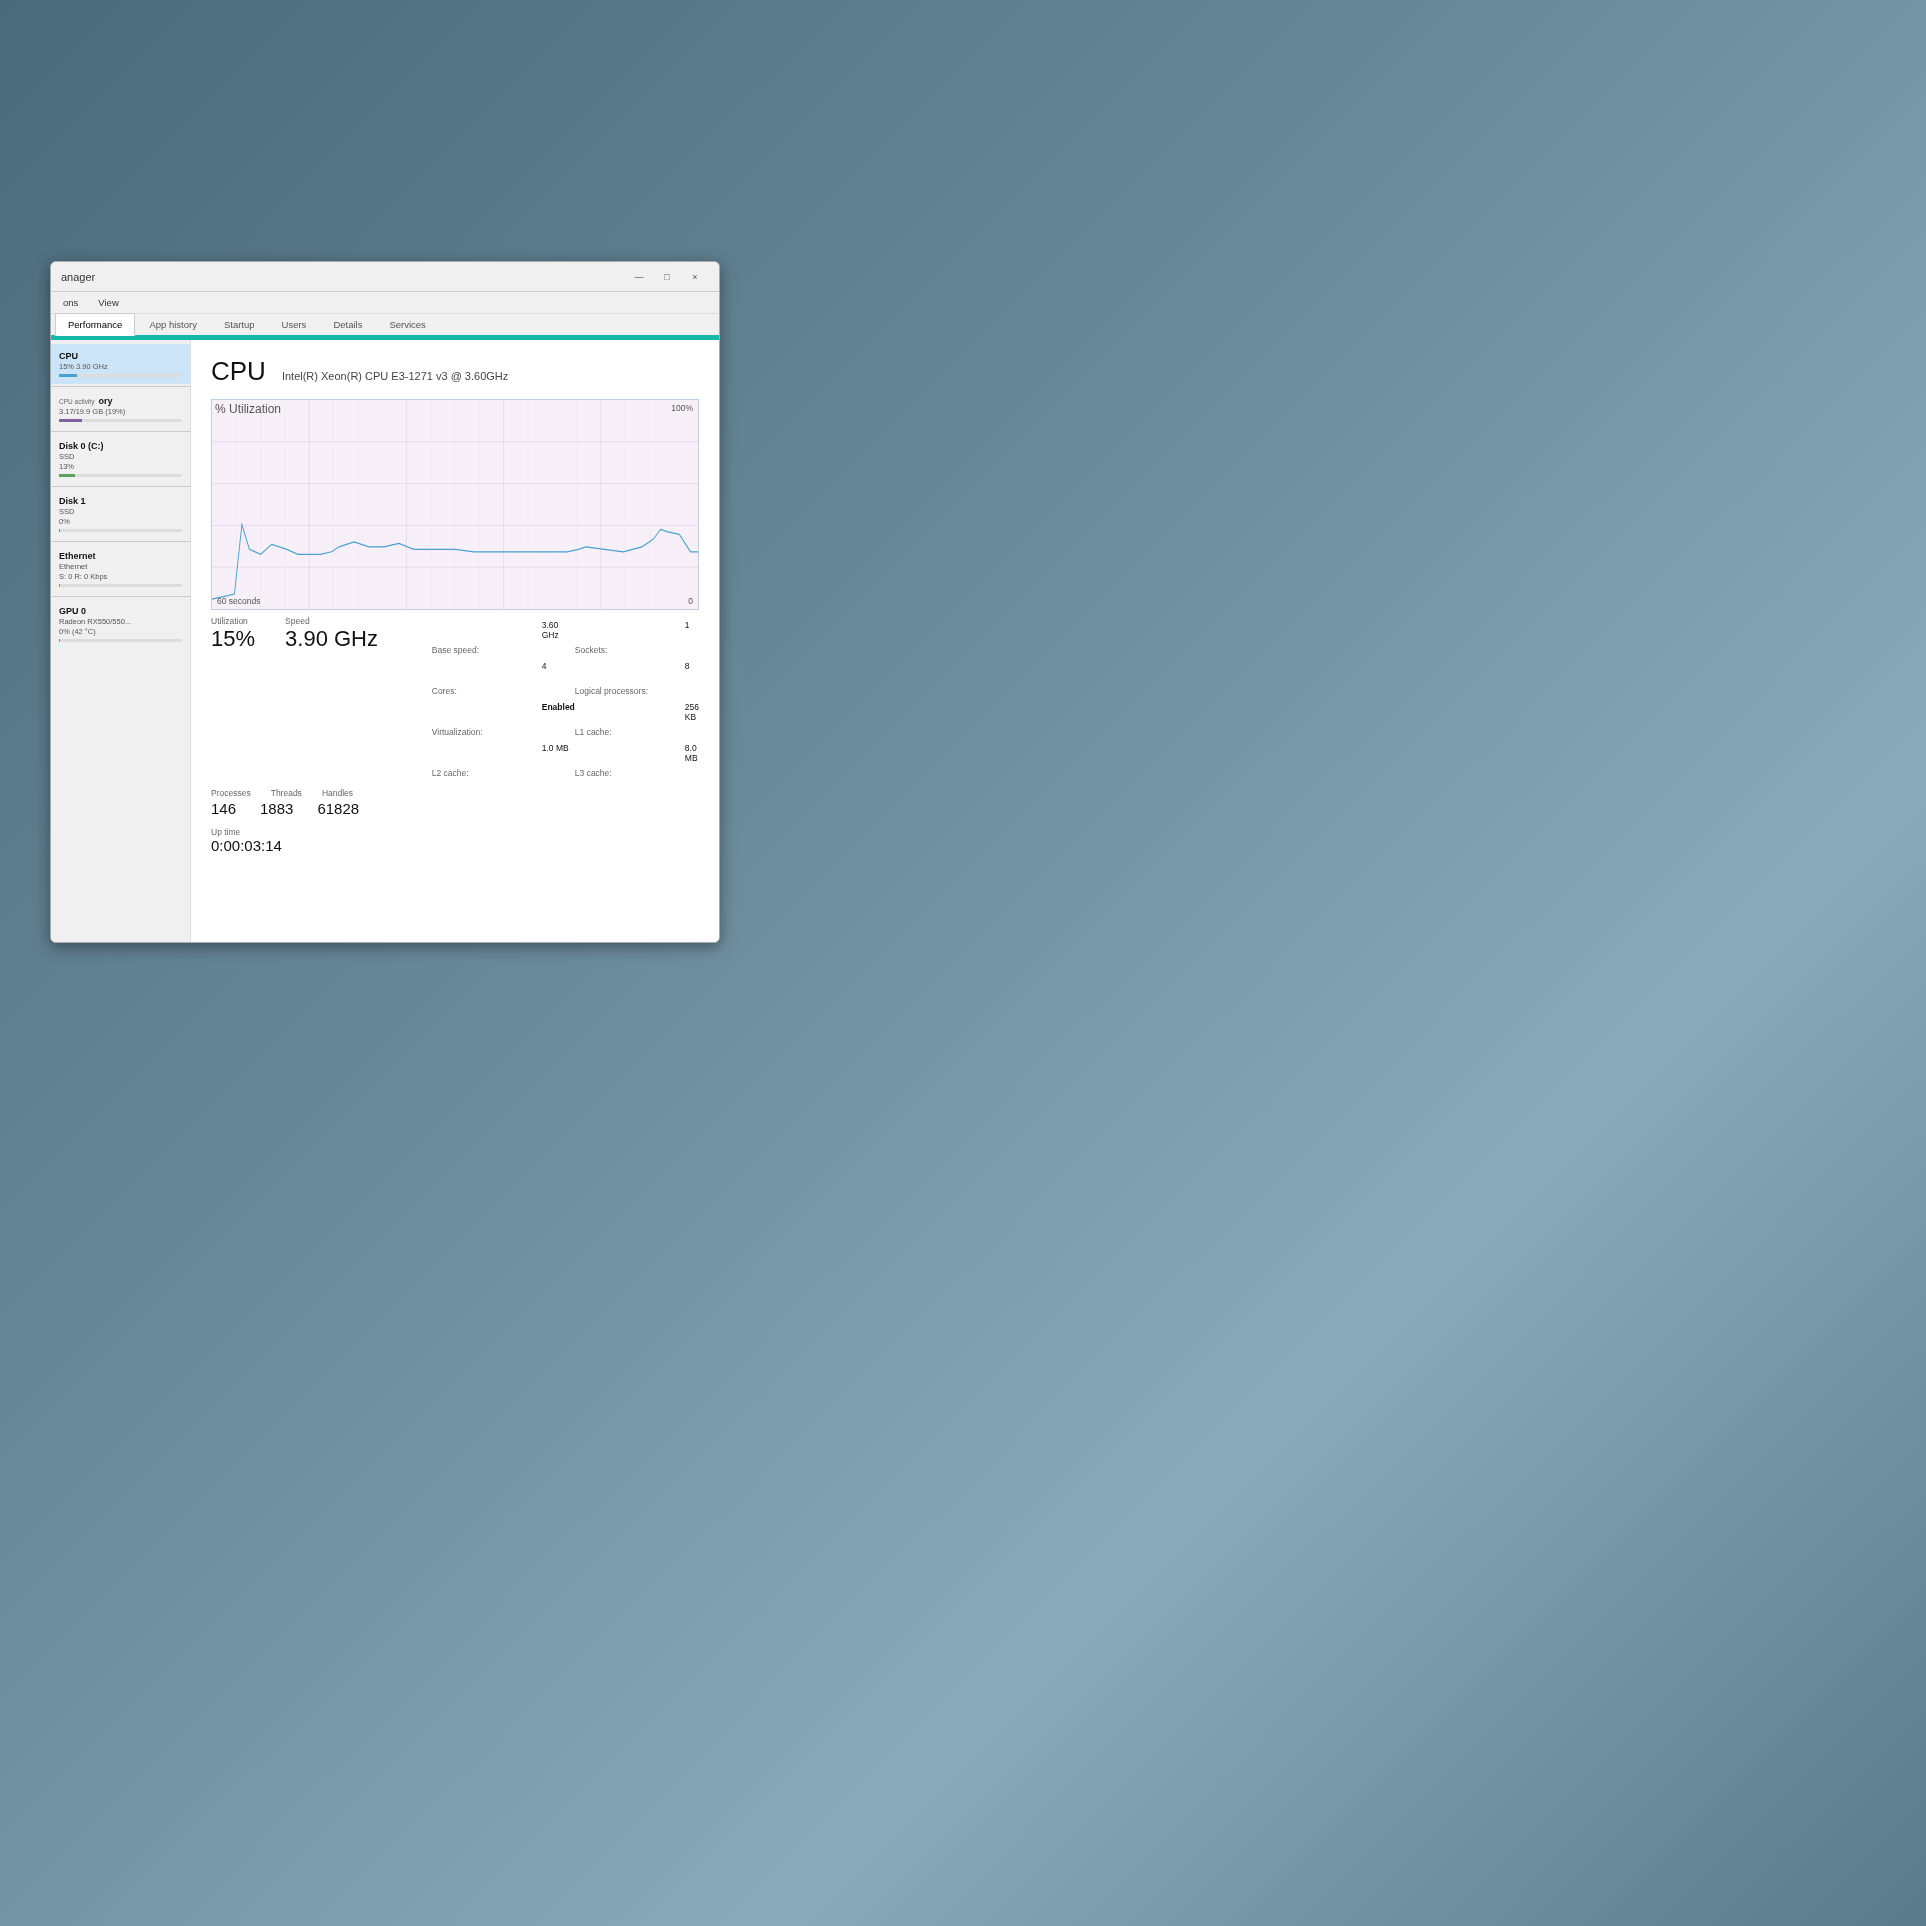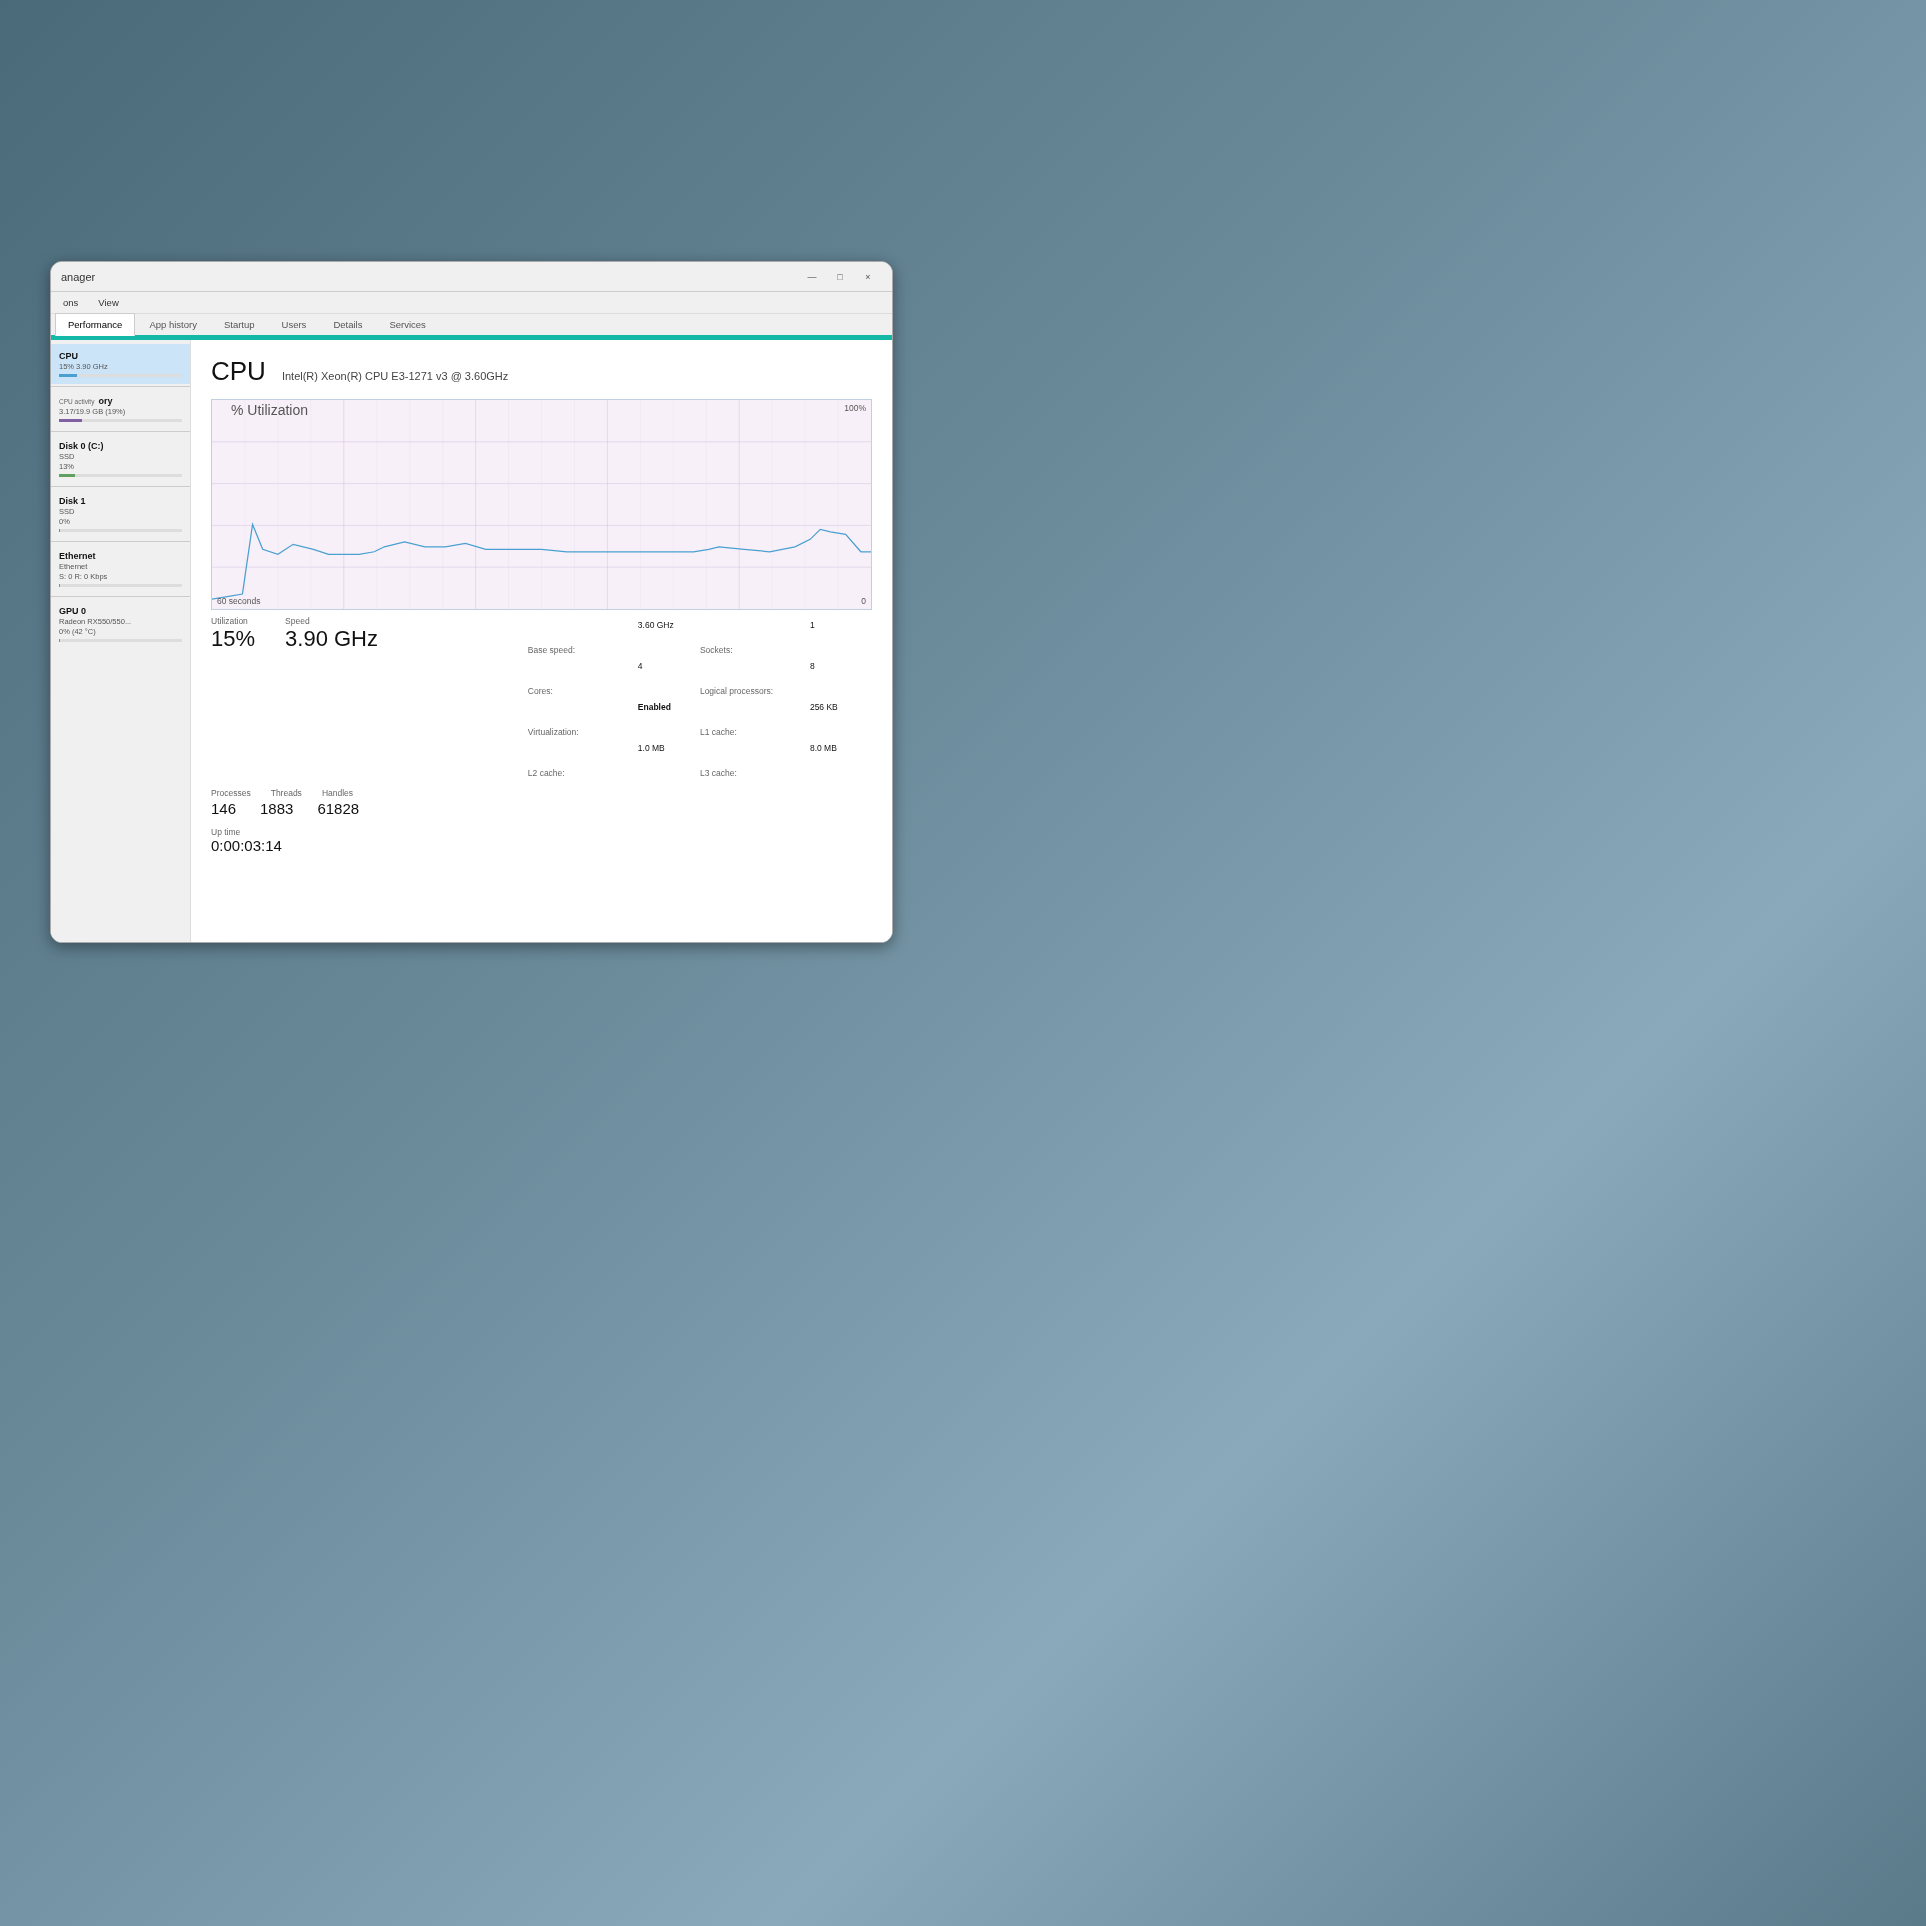--- a/index.html
+++ b/index.html
@@ -17,25 +17,25 @@
       width: 1926px;
       height: 1926px;
       background: linear-gradient(135deg, #4a6a7a 0%, #6a8a9a 40%, #8aaabb 70%, #5a7a8a 100%);
       display: flex;
       align-items: center;
       justify-content: center;
       position: relative;
     }
 
     .taskmanager-window {
-      width: 843px;
+      width: 670px;
       background: #f0f0f0;
       border: 0.5px solid #aaa;
       box-shadow: 0 4px 16px rgba(0,0,0,0.4);
-      border-radius: 12px;
+      border-radius: 6px;
       overflow: hidden;
       position: absolute;
       top: 261px;
       left: 50px;
     }
 
     
     .title-bar {
       height: 30px;
       background: #f0f0f0;
@@ -203,22 +203,22 @@
     .graph-label-bottom-right {
       position: absolute;
       bottom: 3px;
       right: 5px;
       font-size: 8.5px;
       color: #555;
     }
     .graph-y-label {
       position: absolute;
       top: 2px;
-      left: 19px;
-      font-size: 14px;
+      left: 3px;
+      font-size: 12px;
       color: #555;
     }
     .graph-x-label {
       position: absolute;
       bottom: 3px;
       left: 5px;
       font-size: 8.5px;
       color: #555;
     }
     svg.graph-svg {

